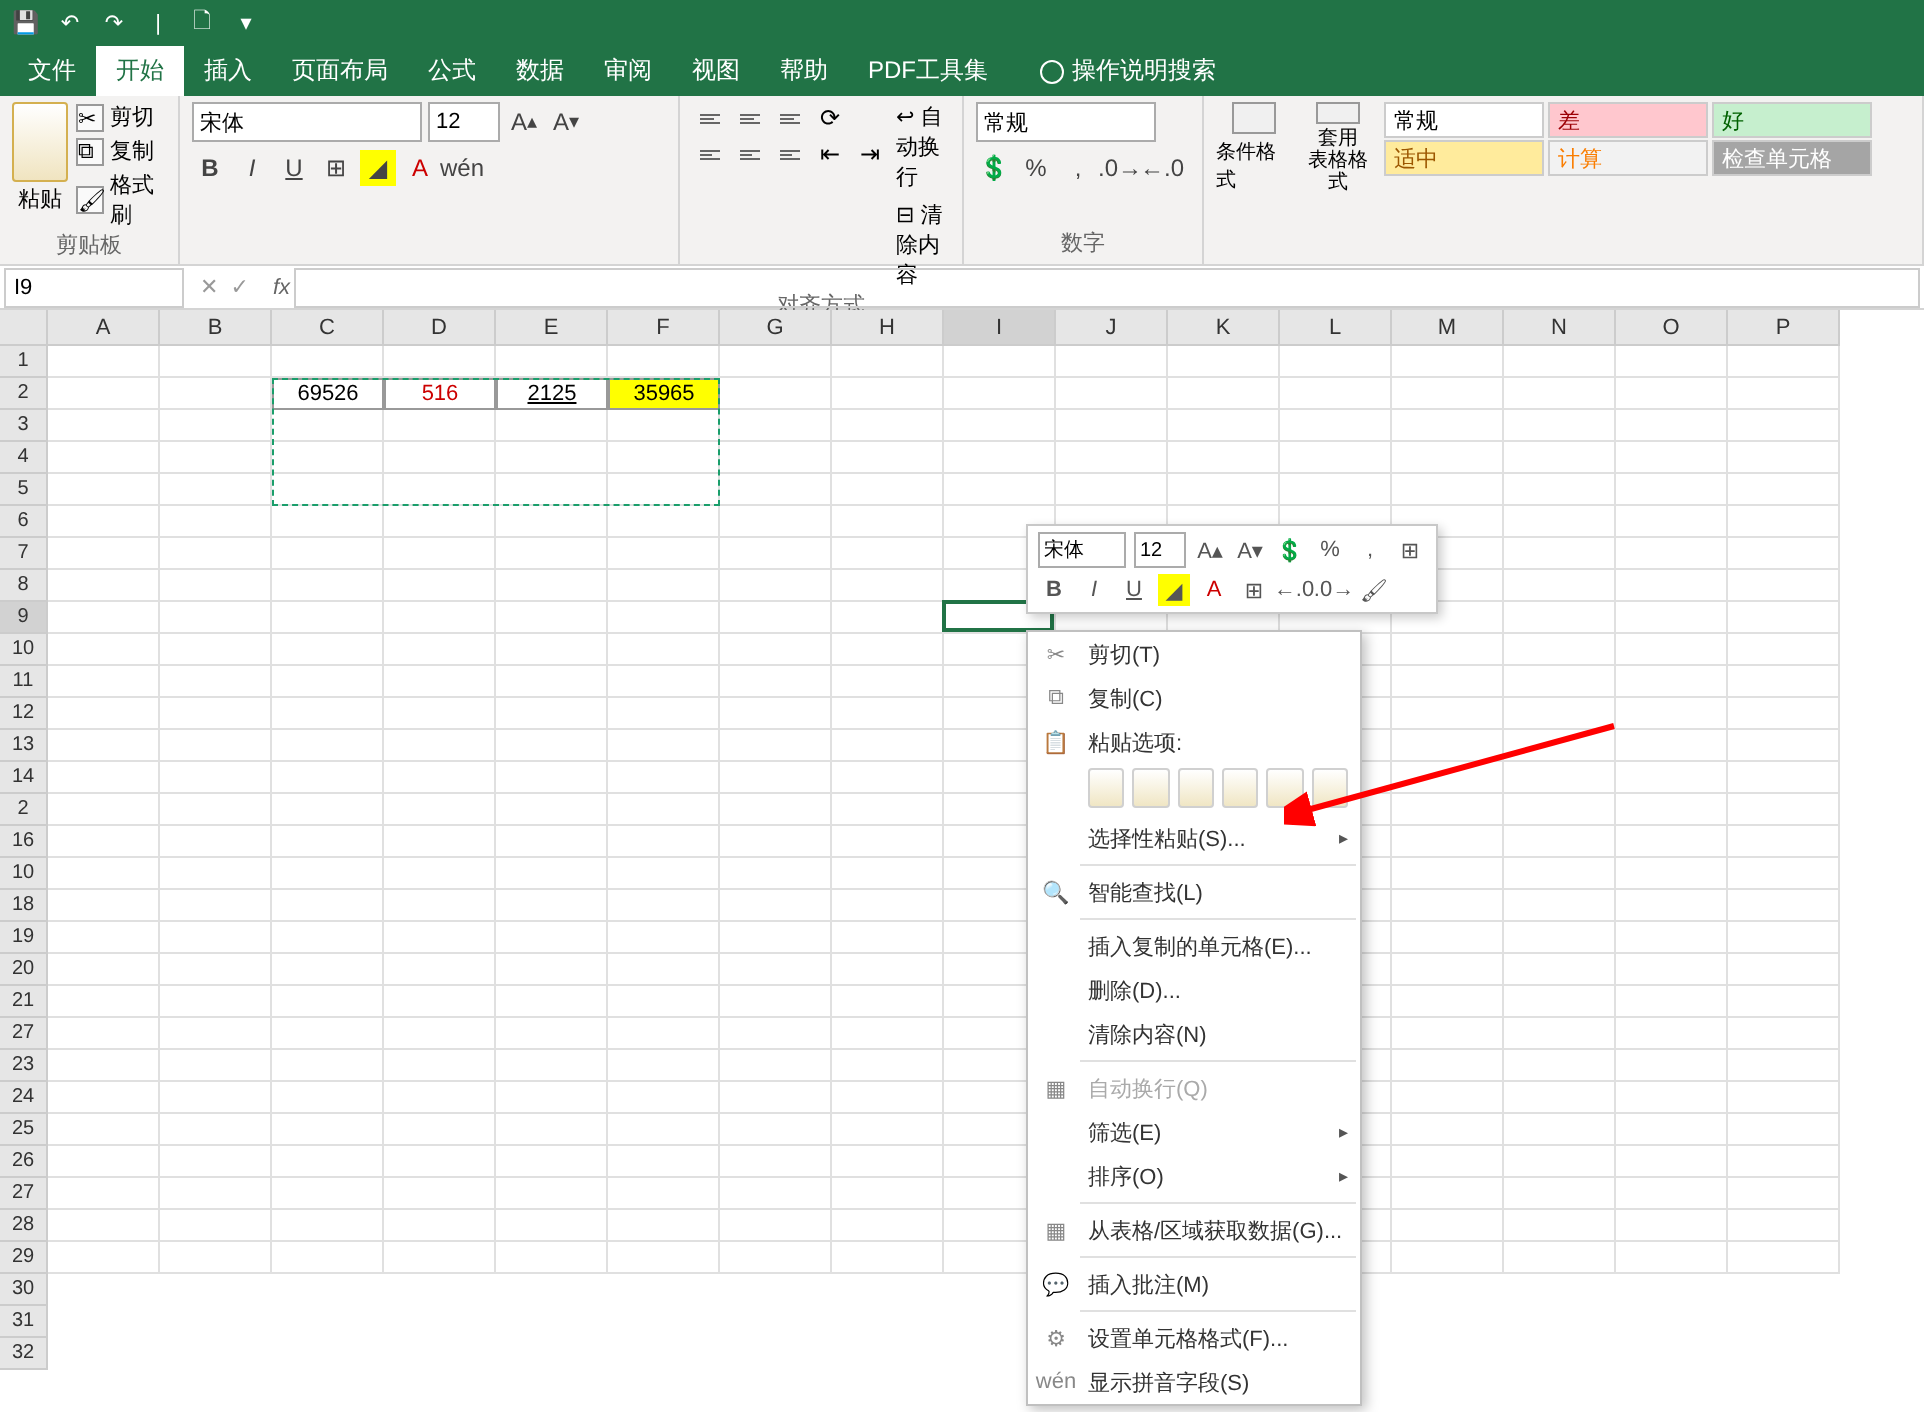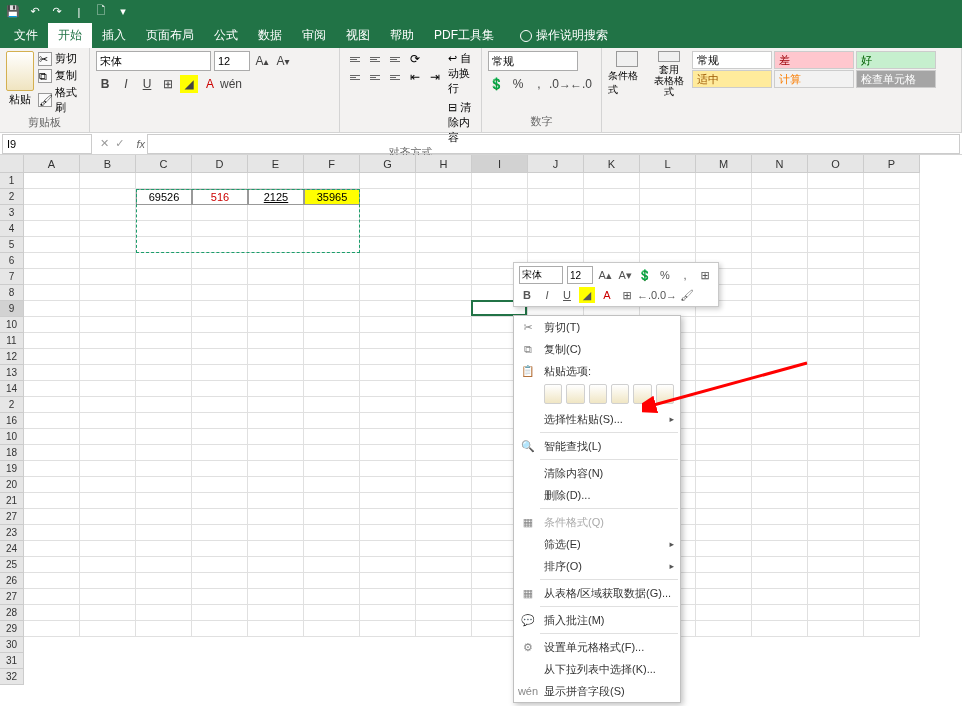--- a/index.html
+++ b/index.html
@@ -920,30 +920,34 @@
       <span class="cm-arrow">▸</span>
     </div>
   <div class="cm-sep"></div>
   <div class="cm-item">
       <span class="cm-icon">🔍</span>
       <span>智能查找(L)</span>
     </div>
   <div class="cm-sep"></div>
   <div class="cm-item">
       <span class="cm-icon"></span>
-      <span>清除内容(N)</span>
+      <span>插入复制的单元格(E)...</span>
     </div>
   <div class="cm-item">
       <span class="cm-icon"></span>
       <span>删除(D)...</span>
+    </div>
+  <div class="cm-item">
+      <span class="cm-icon"></span>
+      <span>清除内容(N)</span>
     </div>
   <div class="cm-sep"></div>
   <div class="cm-item disabled">
       <span class="cm-icon">▦</span>
-      <span>条件格式(Q)</span>
+      <span>自动换行(Q)</span>
     </div>
   <div class="cm-item">
       <span class="cm-icon"></span>
       <span>筛选(E)</span>
       <span class="cm-arrow">▸</span>
     </div>
   <div class="cm-item">
       <span class="cm-icon"></span>
       <span>排序(O)</span>
       <span class="cm-arrow">▸</span>
@@ -955,24 +959,20 @@
     </div>
   <div class="cm-sep"></div>
   <div class="cm-item">
       <span class="cm-icon">💬</span>
       <span>插入批注(M)</span>
     </div>
   <div class="cm-sep"></div>
   <div class="cm-item">
       <span class="cm-icon">⚙</span>
       <span>设置单元格格式(F)...</span>
-    </div>
-  <div class="cm-item">
-      <span class="cm-icon"></span>
-      <span>从下拉列表中选择(K)...</span>
     </div>
   <div class="cm-item">
       <span class="cm-icon">wén</span>
       <span>显示拼音字段(S)</span>
     </div>
 
 </div>
 
 <svg class="red-arrow" style="left:642px;top:358px" width="170" height="60">
   <defs>

